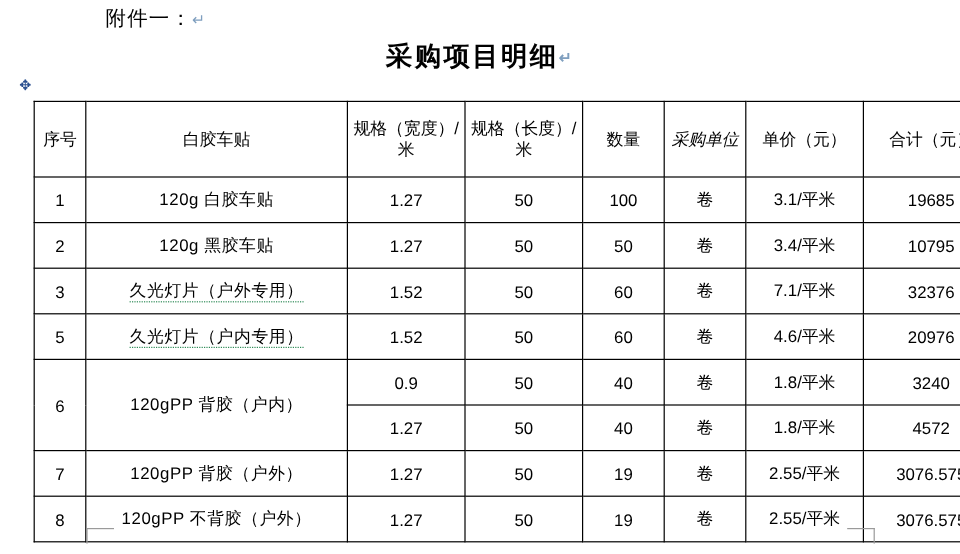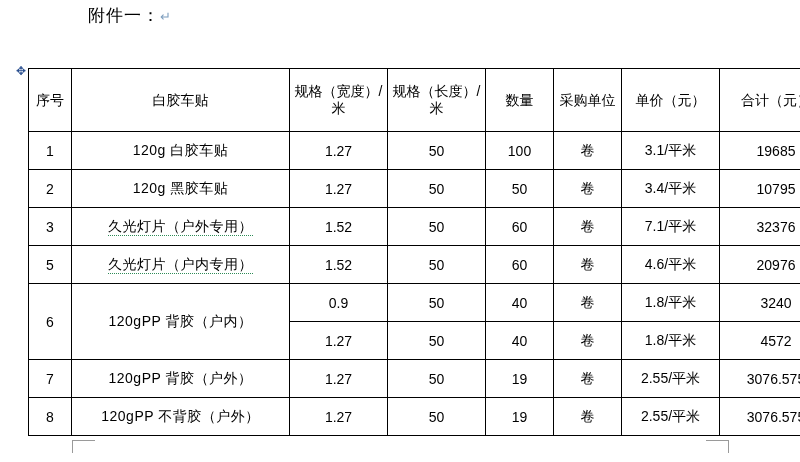--- a/index.html
+++ b/index.html
@@ -43,21 +43,21 @@
     width: 800px;
     text-align: center;
     font-size: 22px;
     font-weight: bold;
     font-family: "Liberation Sans", "DejaVu Sans", sans-serif;
     letter-spacing: 2px;
   }
   .table-wrap {
     position: absolute;
     left: 28px;
-    top: 68px;
+    top: 84px;
     width: 750px;
   }
   table.detail {
     border-collapse: collapse;
     width: 750px;
     table-layout: fixed;
   }
   table.detail td, table.detail th {
     border: 1px solid #000000;
     text-align: center;
@@ -72,21 +72,21 @@
     line-height: 17px;
   }
   table.detail tbody td {
     height: 33px;
   }
   .col-seq { width: 40px; }
   .col-name { width: 215px; }
   .col-width { width: 95px; }
   .col-length { width: 95px; }
   .col-qty { width: 65px; }
-  .col-unit { width: 65px; }
+  .col-unit { width: 65px; font-style: italic; }
   .col-price { width: 95px; }
   .col-total { width: 110px; }
 
   .name-cell {
     font-size: 15px;
     letter-spacing: 0.5px;
   }
   .name-underline {
     border-bottom: 1px dotted #2e8b57;
     padding-bottom: 1px;
@@ -120,20 +120,21 @@
     border-width: 1px 1px 0 0;
   }
 </style>
 </head>
 <body>
 
 <div class="page">
 
   <div class="attachment-label"><span>附件一：</span><span class="pilcrow">↵</span></div>
 
+  <div class="doc-title"><span>采购项目明细</span><span class="pilcrow">↵</span></div>
 
   <div class="mark table-anchor">✥</div>
 
   <div class="table-wrap">
     <table class="detail">
       <thead>
         <tr>
           <td class="col-seq">序号</td>
           <td class="col-name">白胶车贴</td>
           <td class="col-width">规格（宽度）/米</td>

